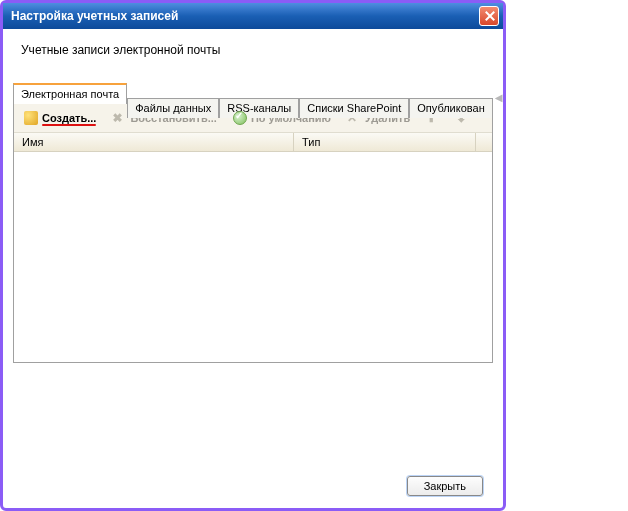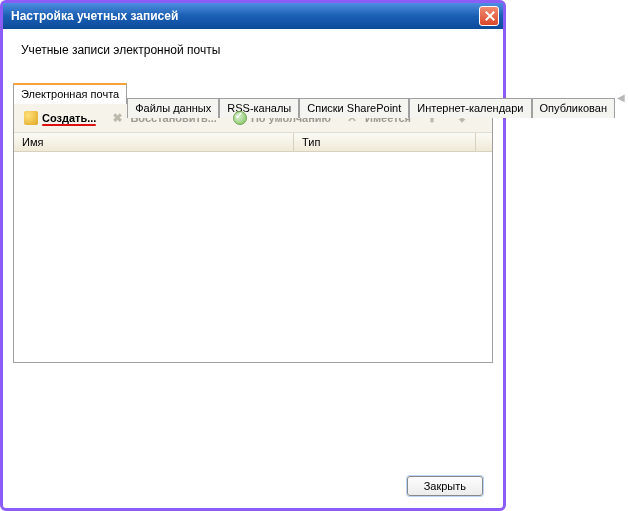--- a/index.html
+++ b/index.html
@@ -218,21 +218,20 @@
     <div class="header-title">Учетные записи электронной почты</div>
   </div>
 
   <div class="content">
 
     <div class="tab-strip">
       <div class="tab active">Электронная почта</div>
       <div class="tab">Файлы данных</div>
       <div class="tab">RSS-каналы</div>
       <div class="tab">Списки SharePoint</div>
-      <div class="tab">Интернет-календари</div>
       <div class="tab">Опубликован</div>
       <div class="tab-scroll">
         <span class="tab-arrow disabled">◀</span>
 
       </div>
     </div>
 
     <div class="panel">
       <div class="toolbar">
         <div class="tbtn">
@@ -242,21 +241,21 @@
         <div class="tbtn disabled">
           <span class="ic ic-repair"></span>
           <span>Восстановить...</span>
         </div>
         <div class="tbtn disabled">
           <span class="ic ic-default"></span>
           <span>По умолчанию</span>
         </div>
         <div class="tbtn disabled">
           <span class="ic ic-del"></span>
-          <span>Имеется</span>
+          <span>Удалить</span>
         </div>
         <div class="tbtn disabled">
           <span class="ic ic-up"></span>
         </div>
         <div class="tbtn disabled">
           <span class="ic ic-down"></span>
         </div>
       </div>
 
       <div class="table-head">

